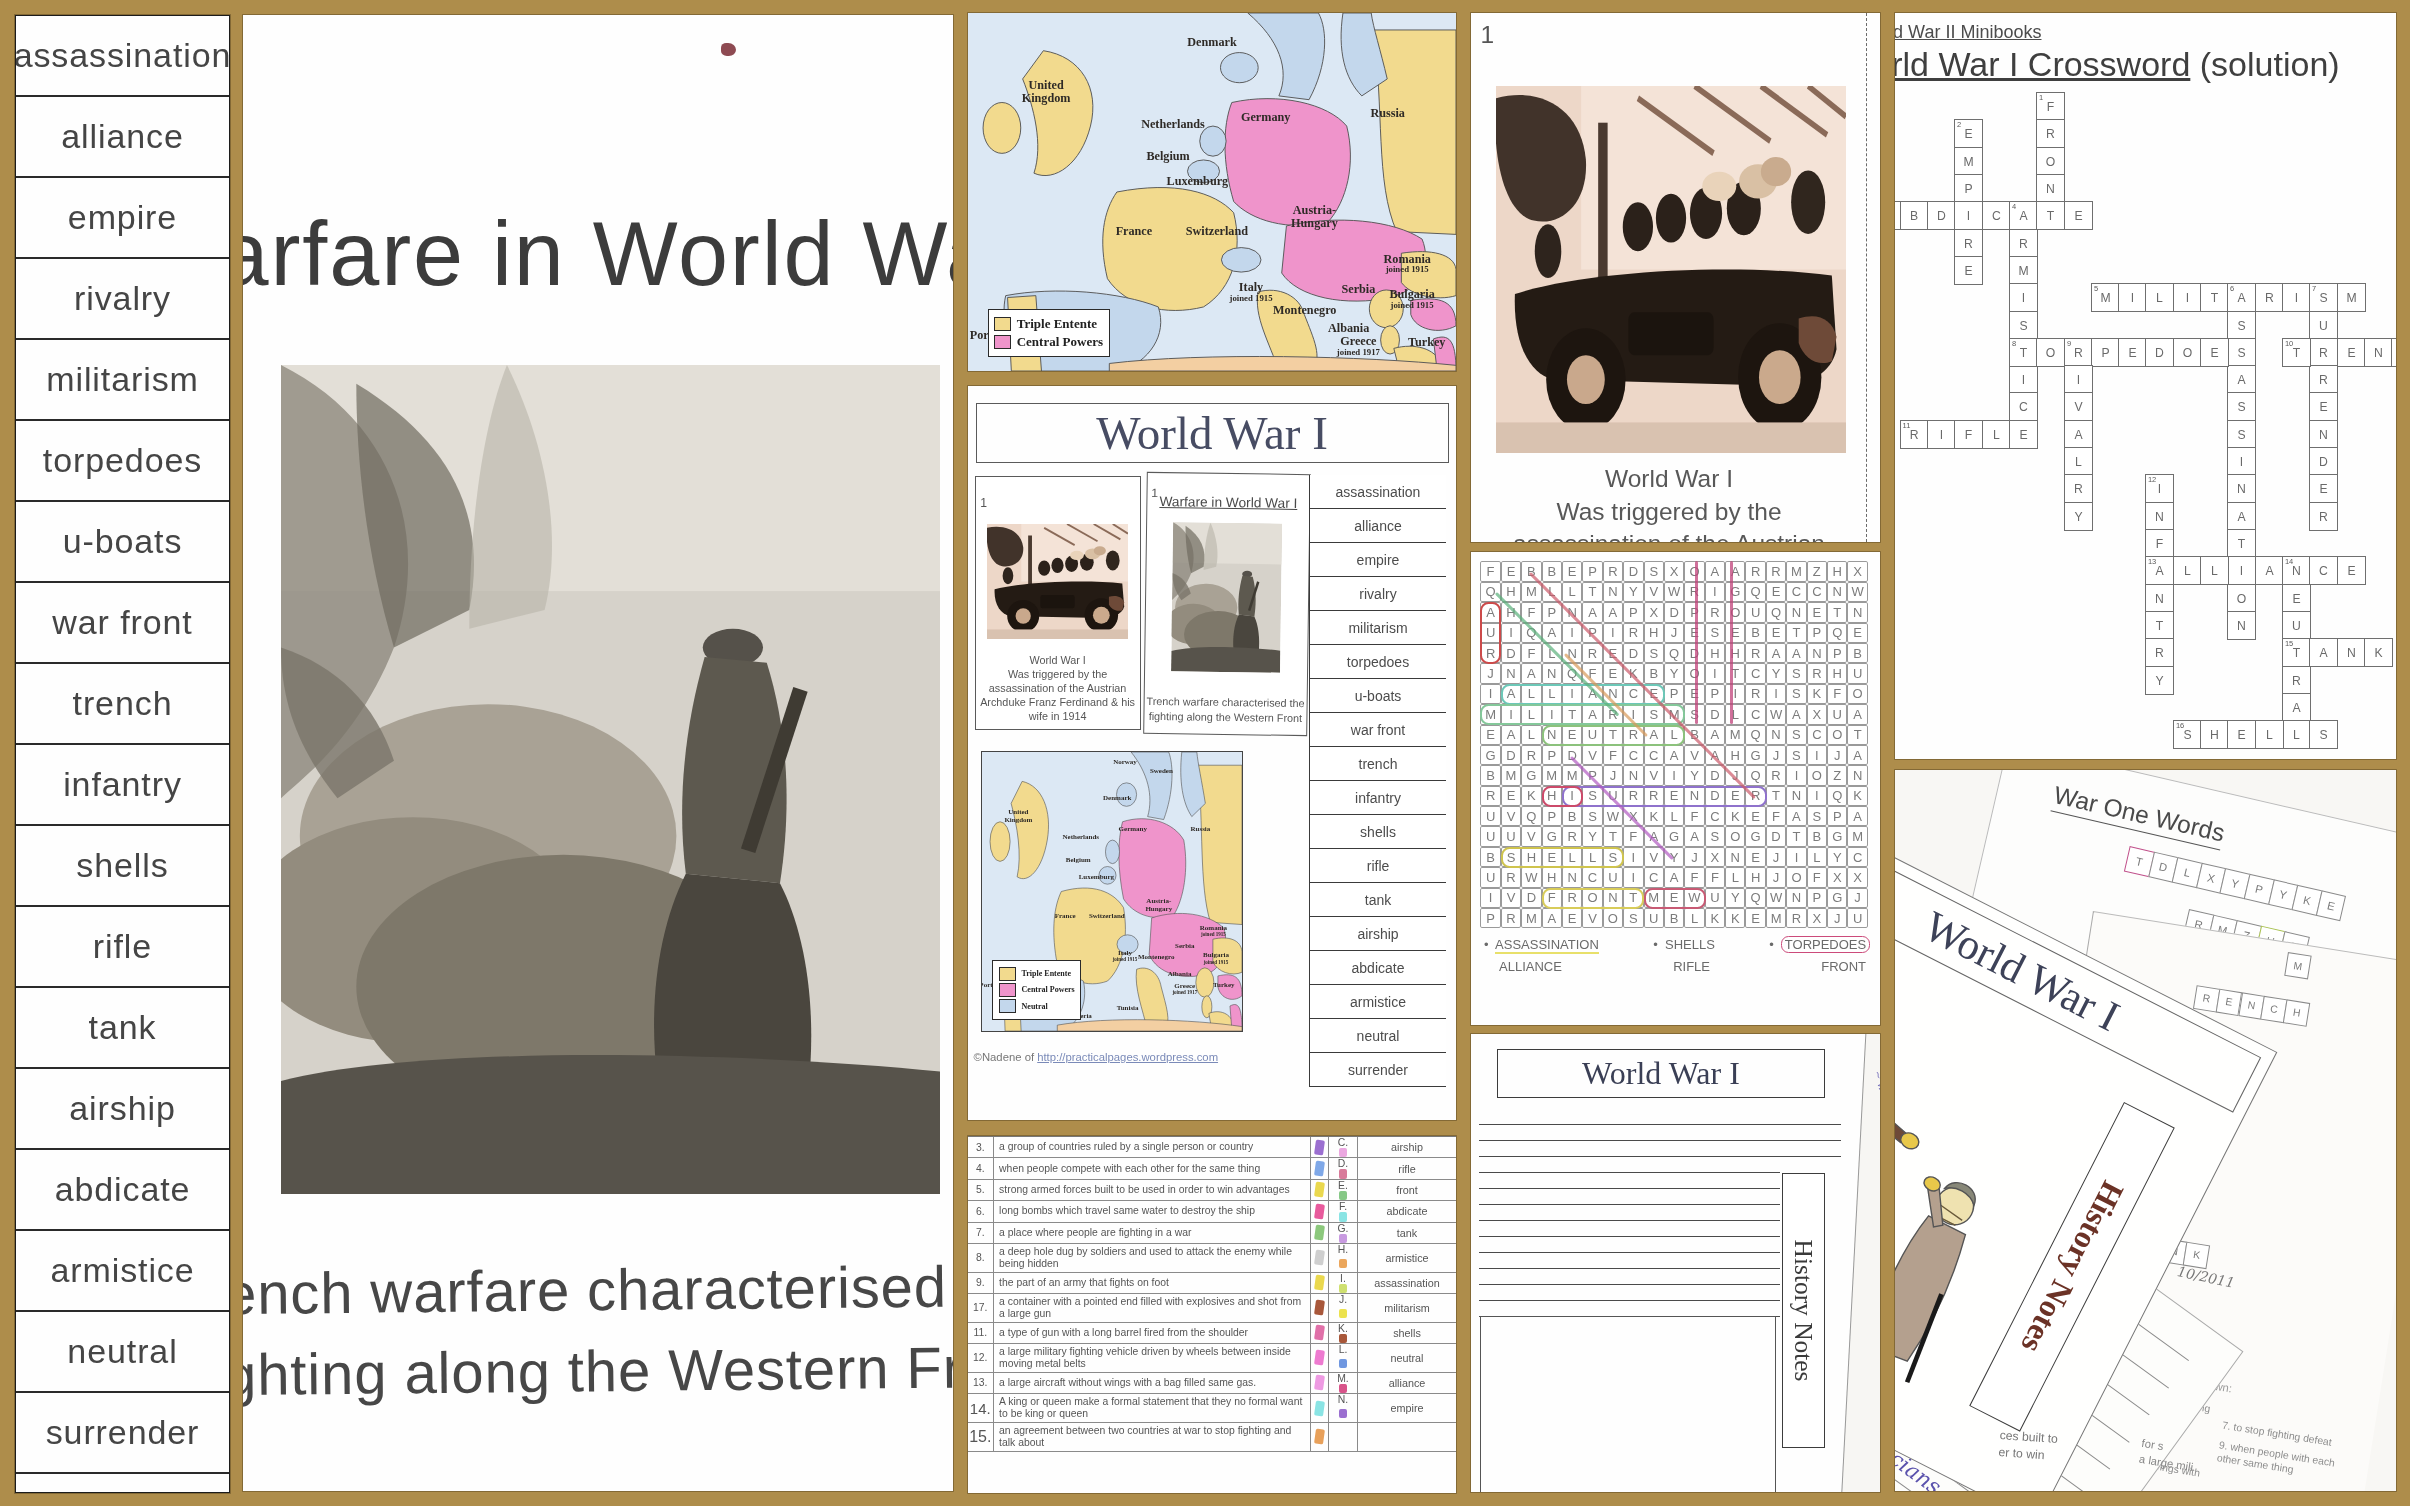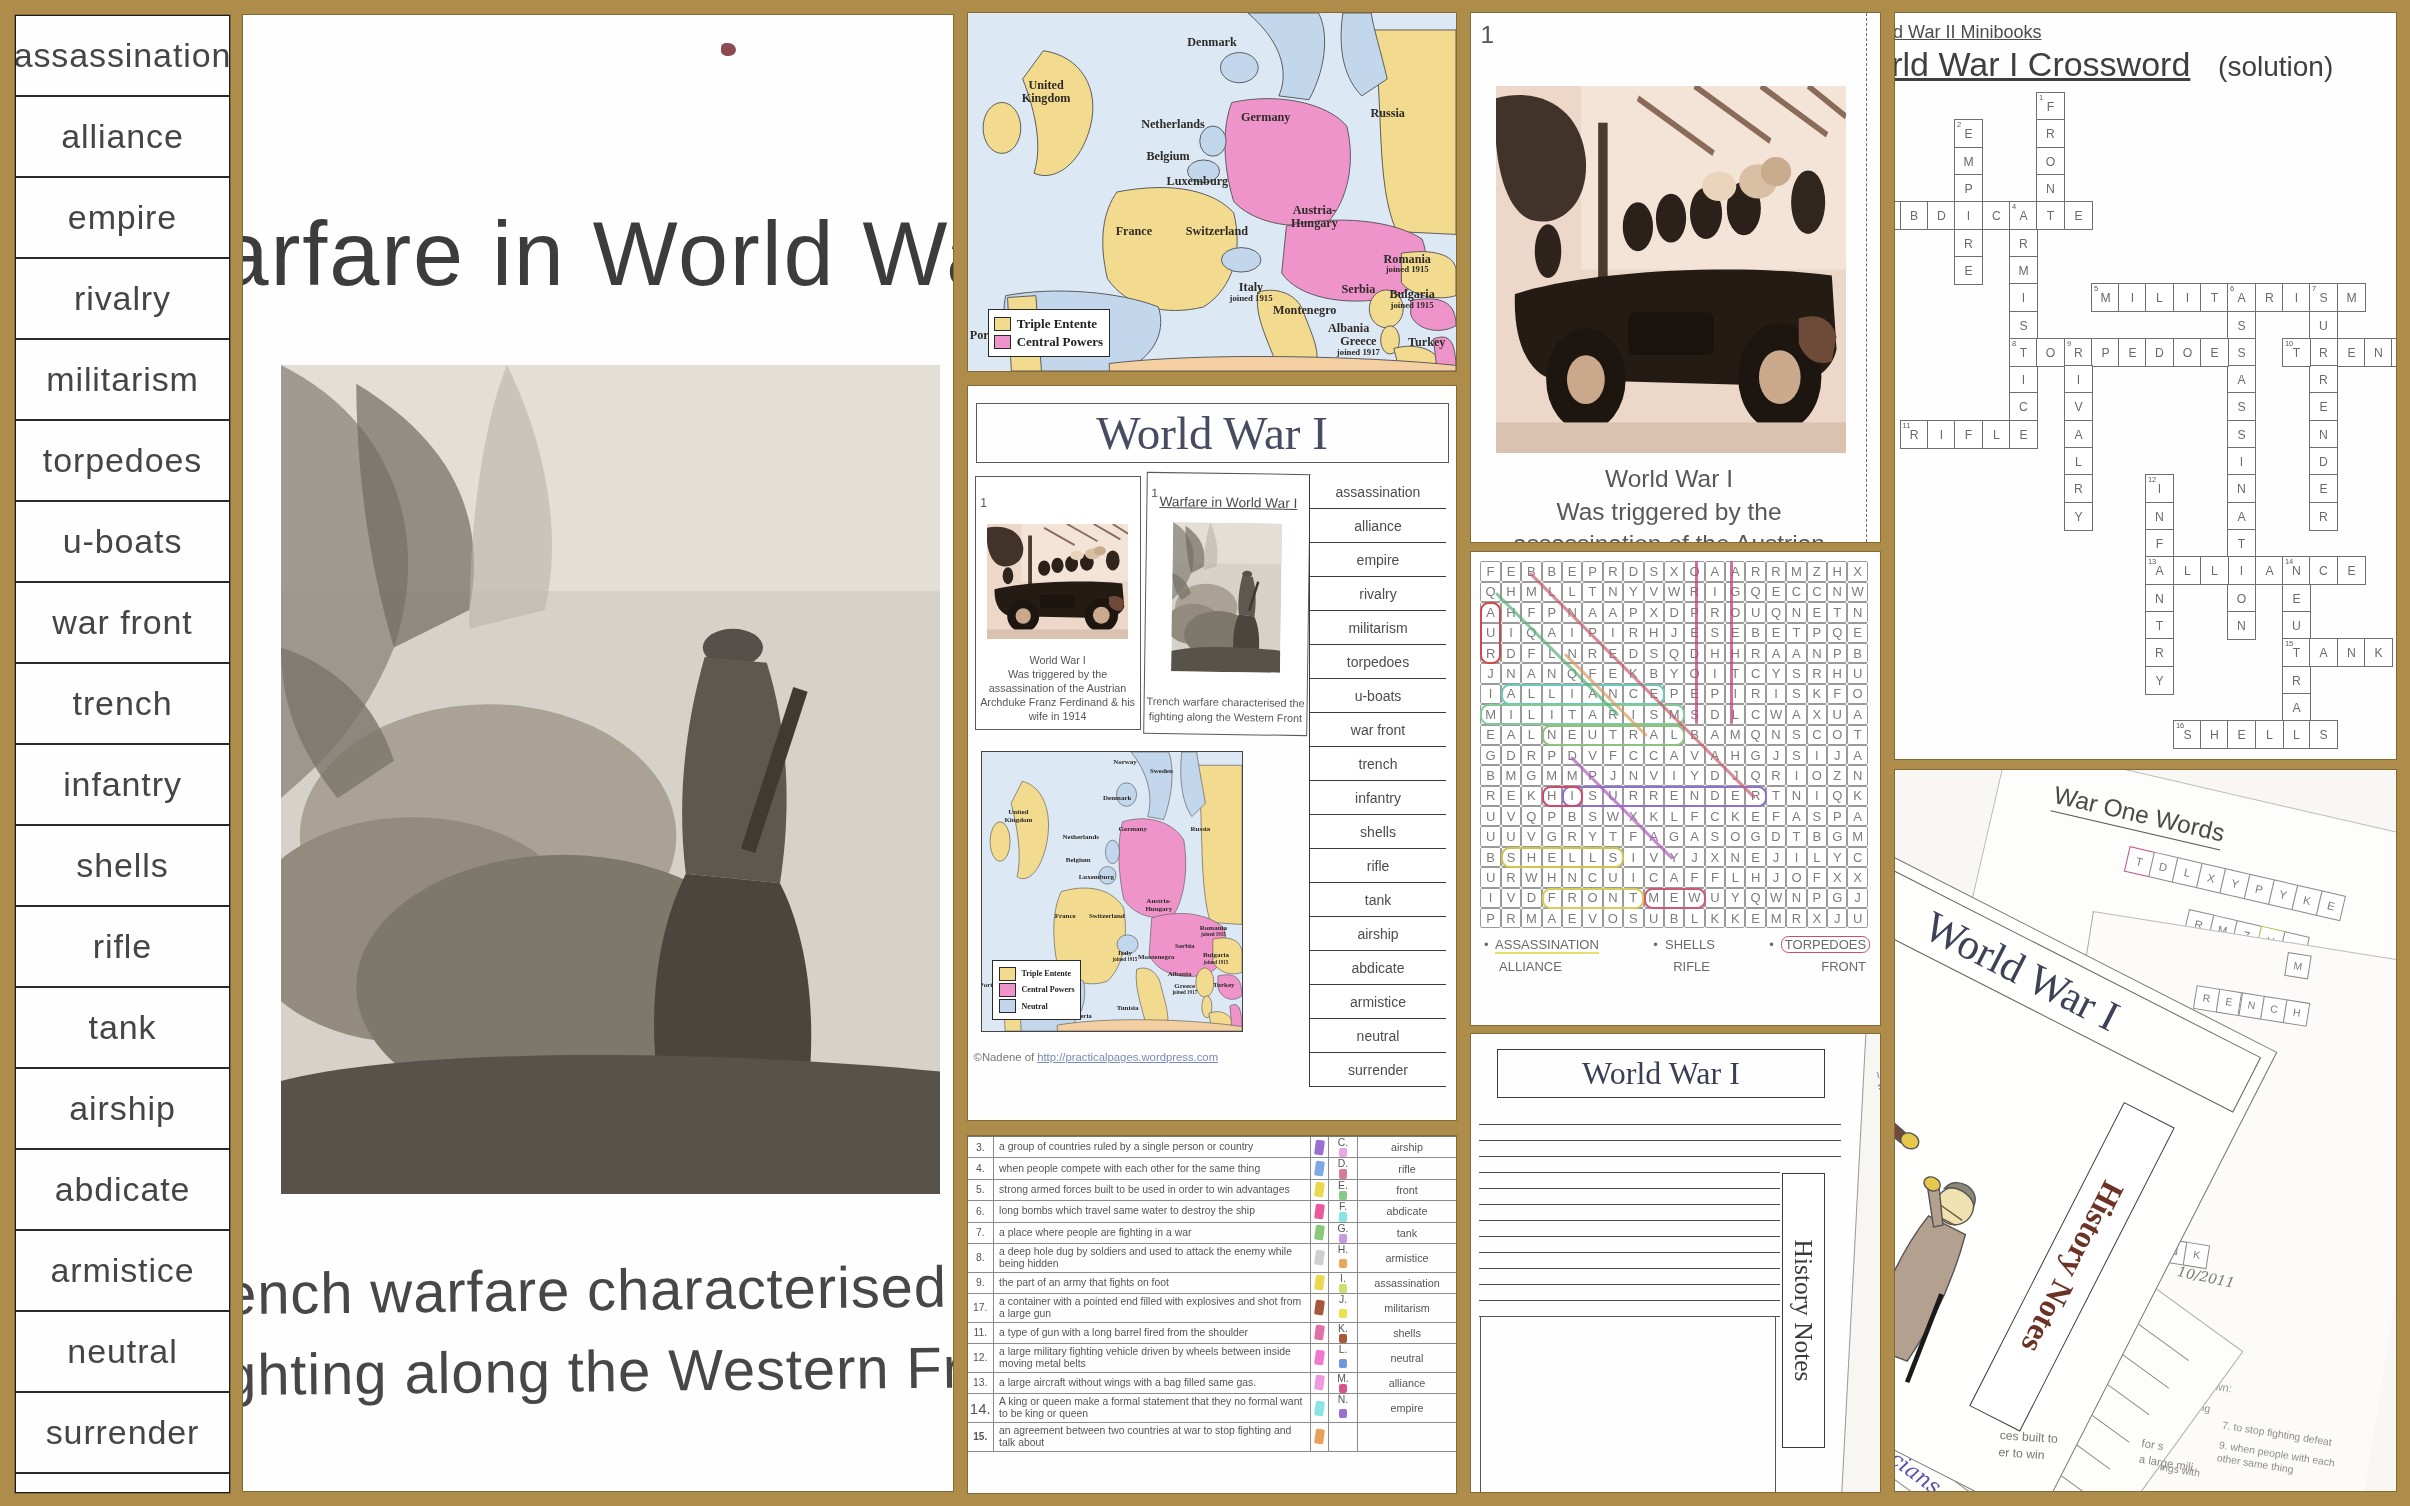--- a/index.html
+++ b/index.html
@@ -446,21 +446,21 @@
       <div class="def-row">
         <div class="def-cell" style="width: 24.5px; justify-content: center; font-size: 15px;">14.</div>
         <div class="def-cell" style="flex: 1 1 0%; padding: 1.9px 5.6px; font-size: 10.4px; line-height: 1.15;">A king or queen make a formal statement that they no formal want to be king or queen</div>
         <div class="def-cell" style="width: 17px;">
           <div class="chip" style="background: rgb(138, 228, 228); transform: rotate(8deg);"></div>
         </div>
         <div class="def-cell" style="width: 28px; flex-direction: column; justify-content: center; font-size: 10.4px;">N.<div class="chip" style="background: rgb(155, 111, 208); width: 7.5px; height: 9.4px;"></div></div>
         <div class="def-cell" style="width: 98px; justify-content: center; font-size: 10.8px; border-right: none;">empire</div>
       </div>
       <div class="def-row">
-        <div class="def-cell" style="width: 24.5px; justify-content: center; font-size: 10px; font-weight: bold;">15.</div>
+        <div class="def-cell" style="width: 24.5px; justify-content: center; font-size: 16px;">15.</div>
         <div class="def-cell" style="flex: 1 1 0%; padding: 1.9px 5.6px; font-size: 10.4px; line-height: 1.15;">an agreement between two countries at war to stop fighting and talk about</div>
         <div class="def-cell" style="width: 17px;">
           <div class="chip" style="background: rgb(232, 160, 90); transform: rotate(8deg);"></div>
         </div>
         <div class="def-cell" style="width: 28px; flex-direction: column; justify-content: center; font-size: 10.4px;"></div>
         <div class="def-cell" style="width: 98px; justify-content: center; font-size: 10.8px; border-right: none;"></div>
       </div>
     </div>
 
   <div id="photo-page" class="panel" style="left:1471px;top:13px;width:409px;height:529px;">
@@ -900,21 +900,21 @@
     </div>
     <div style="position:absolute;left:9.4px;top:282px;width:294px;height:188px;border:1.5px solid #555;border-bottom:none;"></div>
     <div style="position:absolute;left:382px;top:-9.4px;width:38px;height:490px;background:#f7f6f3;border-left:1.5px solid #999;transform:rotate(3deg);">
       <div class="hand" style="font-size:10.4px;margin:56px 1.9px;transform:rotate(70deg);white-space:nowrap;opacity:.8;">~ w ~ de ~ na</div>
     </div>
   </div>
 
   <div id="crossword" class="panel" style="left:1895px;top:13px;width:501px;height:746px;">
     <div class="thin" style="position:absolute;left:-1.9px;top:9.4px;font-size:18px;text-decoration:underline;color:#4c4c4c;">d War II Minibooks</div>
     <div style="position:absolute;left:-3.8px;top:32px;white-space:nowrap;">
-      <span class="thin" style="font-size:34px;text-decoration:underline;color:#3f3f3f;">rld War I Crossword</span><span class="thin" style="font-size:28px;color:#3f3f3f;padding-left:20px;"> (solution)</span>
+      <span class="thin" style="font-size:34px;text-decoration:underline;color:#3f3f3f;">rld War I Crossword</span><span class="thin" style="font-size:34px;color:#3f3f3f;"> (solution)</span>
     </div>
     <div id="cw-grid" style="position:absolute;left:0;top:0;">
         <div class="cw-cell" style="left: 141px; top: 79px;">F<span class="cw-num">1</span></div>
         <div class="cw-cell" style="left: 141px; top: 106px;">R</div>
         <div class="cw-cell" style="left: 141px; top: 134px;">O</div>
         <div class="cw-cell" style="left: 141px; top: 161px;">N</div>
         <div class="cw-cell" style="left: 59px; top: 106px;">E<span class="cw-num">2</span></div>
         <div class="cw-cell" style="left: 59px; top: 134px;">M</div>
         <div class="cw-cell" style="left: 59px; top: 161px;">P</div>
         <div class="cw-cell" style="left: 59px; top: 216px;">R</div>

